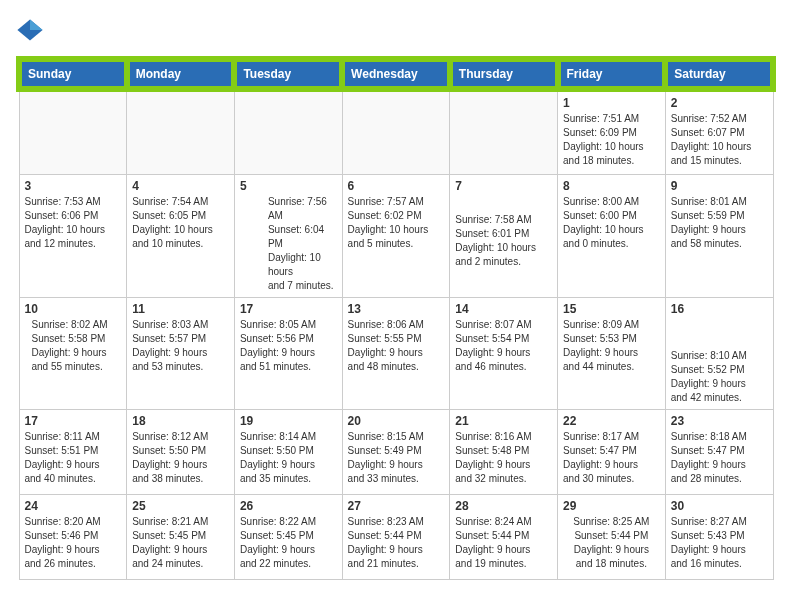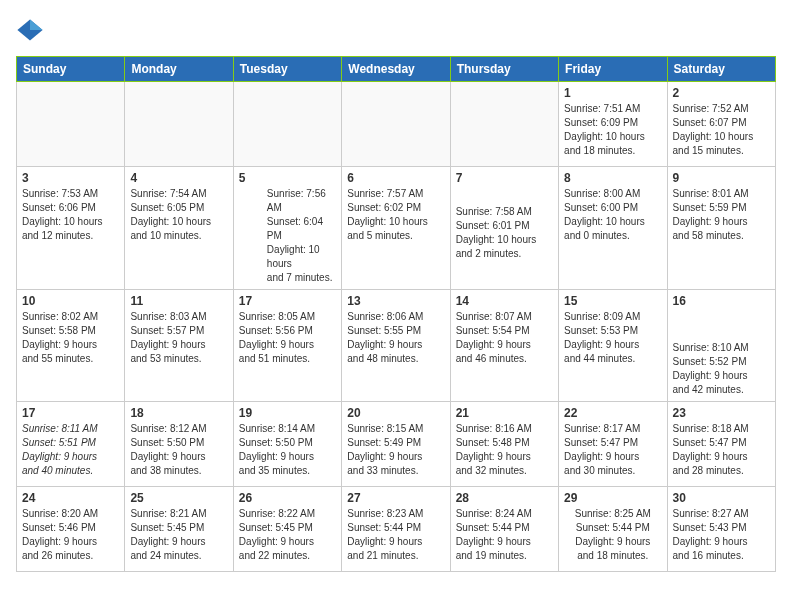--- a/index.html
+++ b/index.html
@@ -55,21 +55,21 @@
     .calendar {
       width: 100%;
       border-collapse: collapse;
     }
     .calendar th {
       background: #2a6db5;
       color: #fff;
       font-size: 12px;
       padding: 5px 6px;
       text-align: left;
-      border: 1px solid #84cc16;
+      border: 6px solid #84cc16;
     }
     .calendar td {
       vertical-align: top;
       border: 1px solid #ccc;
       padding: 4px 5px;
       width: calc(100% / 7);
       min-height: 80px;
       font-size: 10.5px;
       color: #333;
       background: #fff;
@@ -193,21 +193,21 @@
           <span class="day-num">9</span>
           <div class="day-info" style="white-space: pre-line;">Sunrise: 8:01 AM
 Sunset: 5:59 PM
 Daylight: 9 hours
 and 58 minutes.</div>
         </td>
       </tr>
       <tr class="week-row">
         <td>
           <span class="day-num">10</span>
-          <div class="day-info" style="white-space: pre-line;">Sunrise: 8:02 AM
+          <div class="day-info" style="white-space: pre-line; margin-left: 7px;">Sunrise: 8:02 AM
 Sunset: 5:58 PM
 Daylight: 9 hours
 and 55 minutes.</div>
         </td>
         <td>
           <span class="day-num">11</span>
           <div class="day-info" style="white-space: pre-line;">Sunrise: 8:03 AM
 Sunset: 5:57 PM
 Daylight: 9 hours
 and 53 minutes.</div>
@@ -244,21 +244,21 @@
           <span class="day-num">16</span>
           <div class="day-info" style="white-space: pre-line; margin-top: 33px;">Sunrise: 8:10 AM
 Sunset: 5:52 PM
 Daylight: 9 hours
 and 42 minutes.</div>
         </td>
       </tr>
       <tr class="week-row">
         <td>
           <span class="day-num">17</span>
-          <div class="day-info" style="white-space: pre-line; font-style: italic;">Sunrise: 8:11 AM
+          <div class="day-info" style="white-space: pre-line;">Sunrise: 8:11 AM
 Sunset: 5:51 PM
 Daylight: 9 hours
 and 40 minutes.</div>
         </td>
         <td>
           <span class="day-num">18</span>
           <div class="day-info" style="white-space: pre-line;">Sunrise: 8:12 AM
 Sunset: 5:50 PM
 Daylight: 9 hours
 and 38 minutes.</div>

